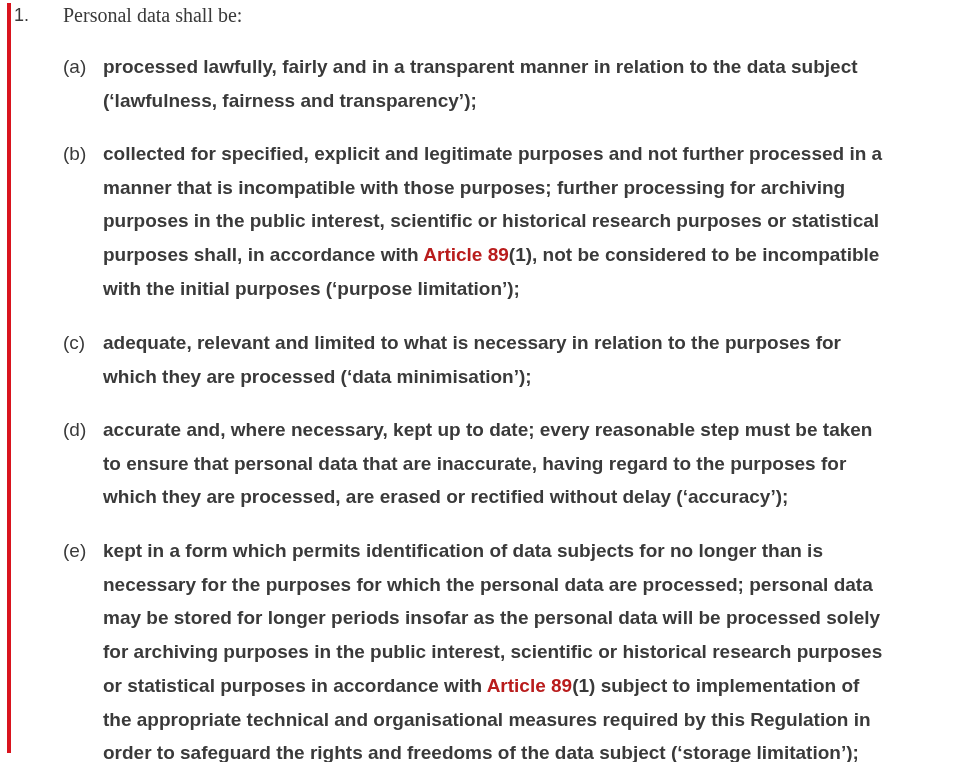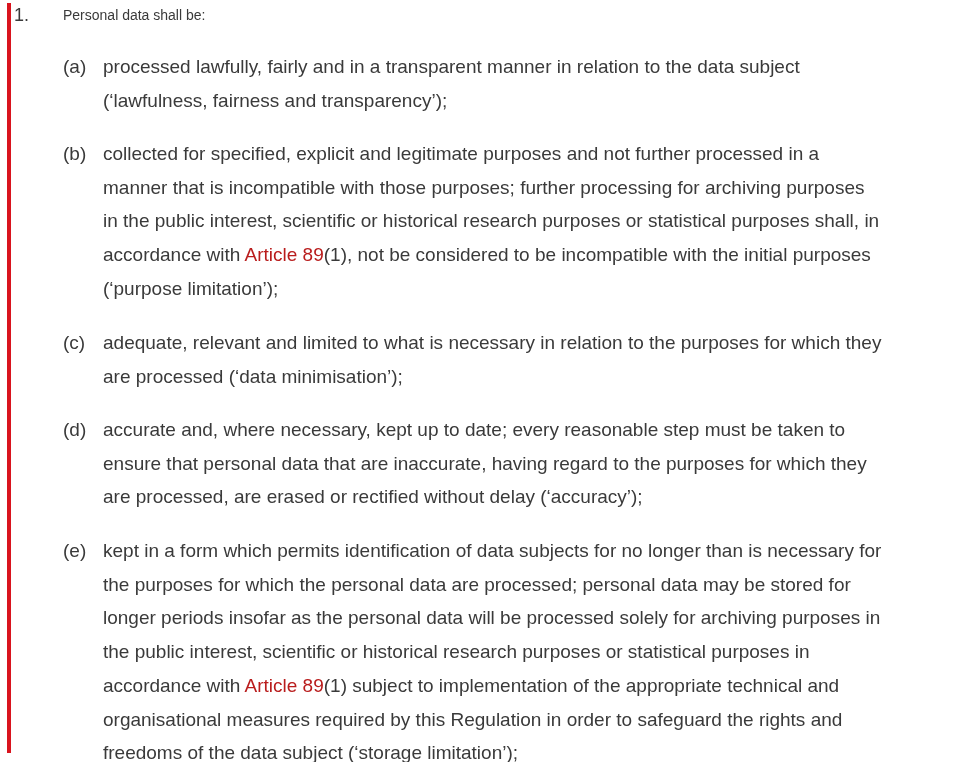--- a/index.html
+++ b/index.html
@@ -11,28 +11,28 @@
     position: relative;
   }
   .redbar {
     position: absolute; left: 7px; top: 3px; width: 4px; height: 750px;
     background: #d9141e;
   }
   .num {
     position: absolute; left: 14px; top: 3px; font-size: 18px; line-height: 24px;
   }
   .intro {
-    position: absolute; left: 63px; top: 3px; font-size: 14px; line-height: 24px;
+    position: absolute; left: 63px; top: 3px; font-size: 20px; line-height: 24px; font-family: Liberation Serif, serif;
   }
   .item {
     position: absolute; left: 63px; width: 820px;
     font-size: 19px; line-height: 33.7px;
   }
   .item .lbl { position: absolute; left: 0; top: 0; }
-  .item .txt { margin-left: 40px; }
+  .item .txt { margin-left: 40px; font-weight: bold; }
   a.link { color: #b91c1c; text-decoration: none; }
 </style>
 </head>
 <body>
 
 <div class="redbar"></div>
 <div class="num">1.</div>
 <div class="intro">Personal data shall be:</div>
 
 <div class="item" style="top:50px">

